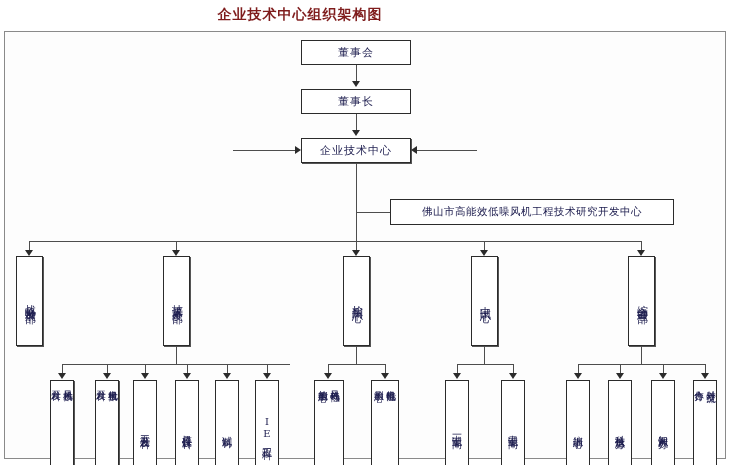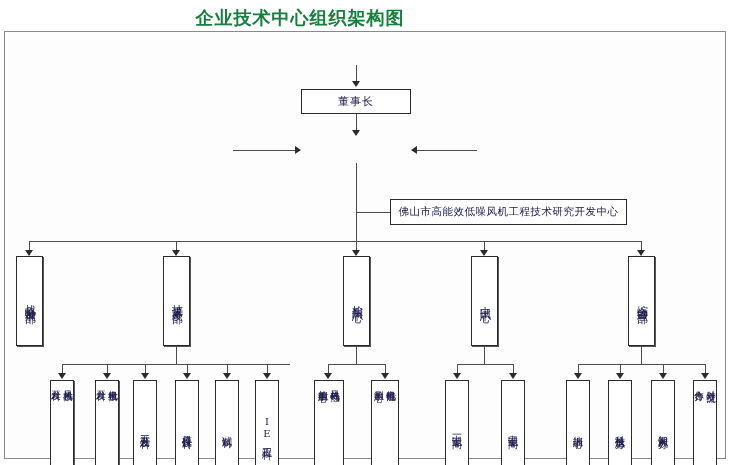--- a/index.html
+++ b/index.html
@@ -6,21 +6,21 @@
   body{
     width:732px;height:465px;
     background:#ffffff;
     font-family:"DejaVu Sans","Liberation Sans",sans-serif;
     overflow:hidden;
     position:relative;
   }
   #chart-title{
     position:absolute;left:0;top:6px;width:600px;
     text-align:center;
-    font-size:18px;font-weight:bold;color:#15803d;
+    font-size:14px;font-weight:bold;color:#7f1d1d;
     letter-spacing:1px;
     font-family:"DejaVu Serif","Liberation Serif",serif;
   }
   #frame{
     position:absolute;left:4px;top:31px;
     width:722px;height:428px;
     border:1px solid #8a8a8a;
     background:#fdfdfd;
     box-sizing:border-box;
   }
@@ -78,45 +78,51 @@
     border-left:6px solid #2b2b2b;
   }
 </style>
 </head>
 <body>
 
 <div id="chart-title">企业技术中心组织架构图</div>
 
 <div id="frame">
 
+  <div class="node h" style="left:296px;top:8px;width:110px;height:25px;">
+    <span>董事会</span>
+  </div>
 
   <div class="ln lnv" style="left:351px;top:33px;height:18px;"></div>
   <div class="arrow" style="left:347px;top:49px;"></div>
 
   <div class="node h" style="left:296px;top:57px;width:110px;height:25px;text-align:right;">
     <span>董事长</span>
   </div>
 
   <div class="ln lnv" style="left:351px;top:82px;height:18px;"></div>
   <div class="arrow" style="left:347px;top:98px;"></div>
 
+  <div class="node h thick" style="left:296px;top:106px;width:110px;height:25px;">
+    <span>企业技术中心</span>
+  </div>
 
 
   <div class="ln lnh" style="left:228px;top:118px;width:62px;"></div>
   <div class="arrow-r" style="left:290px;top:114px;"></div>
 
 
   <div class="ln lnh" style="left:412px;top:118px;width:60px;"></div>
   <div class="arrow-l" style="left:406px;top:114px;"></div>
 
   <div class="ln lnv" style="left:351px;top:131px;height:78px;"></div>
 
   <div class="ln lnh" style="left:351px;top:180px;width:34px;"></div>
 
-  <div class="node h" style="left:385px;top:167px;width:237px;height:26px;">
+  <div class="node h" style="left:385px;top:167px;width:284px;height:26px;">
     <span style="font-size:10.5px;letter-spacing:0.5px;">佛山市高能效低噪风机工程技术研究开发中心</span>
   </div>
 
   <div class="ln lnh" style="left:24px;top:209px;width:613px;"></div>
 
   <div class="ln lnv" style="left:24px;top:209px;height:10px;"></div>
   <div class="arrow" style="left:20px;top:218px;"></div>
 
   <div class="ln lnv" style="left:171px;top:209px;height:10px;"></div>
   <div class="arrow" style="left:167px;top:218px;"></div>

